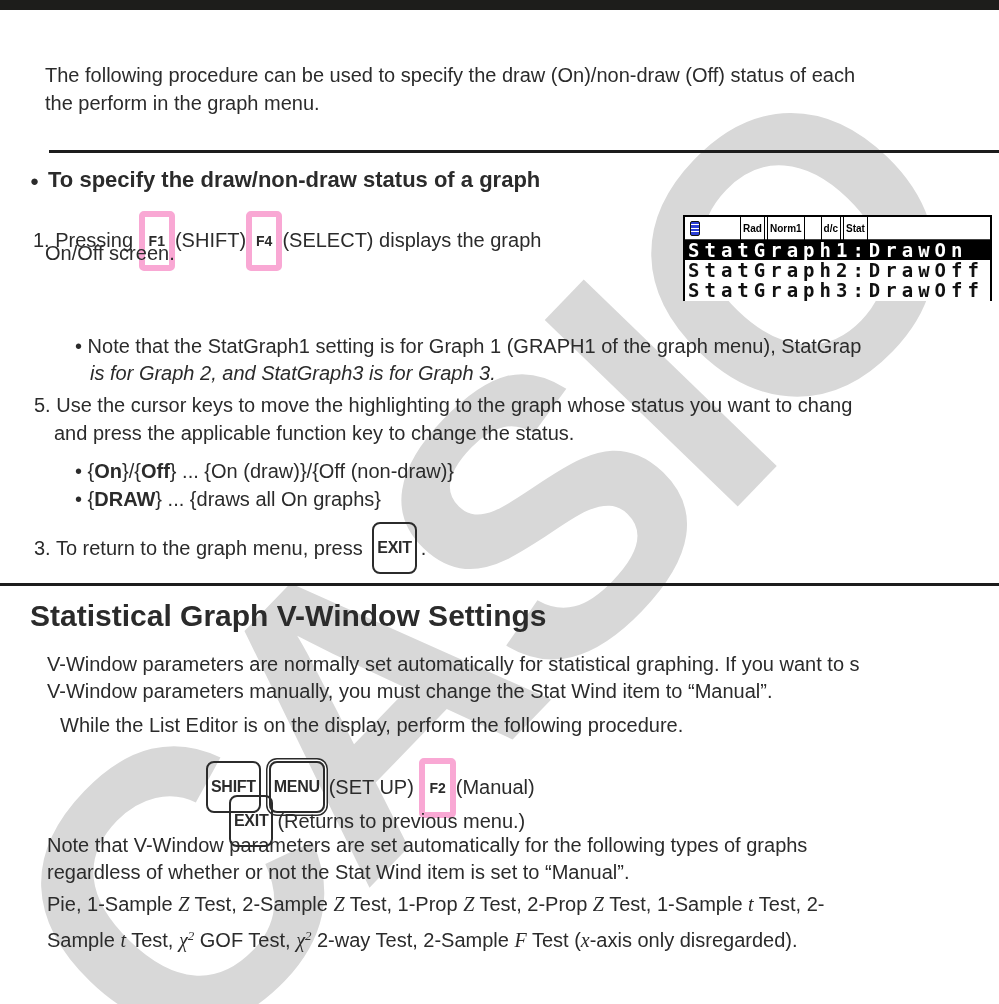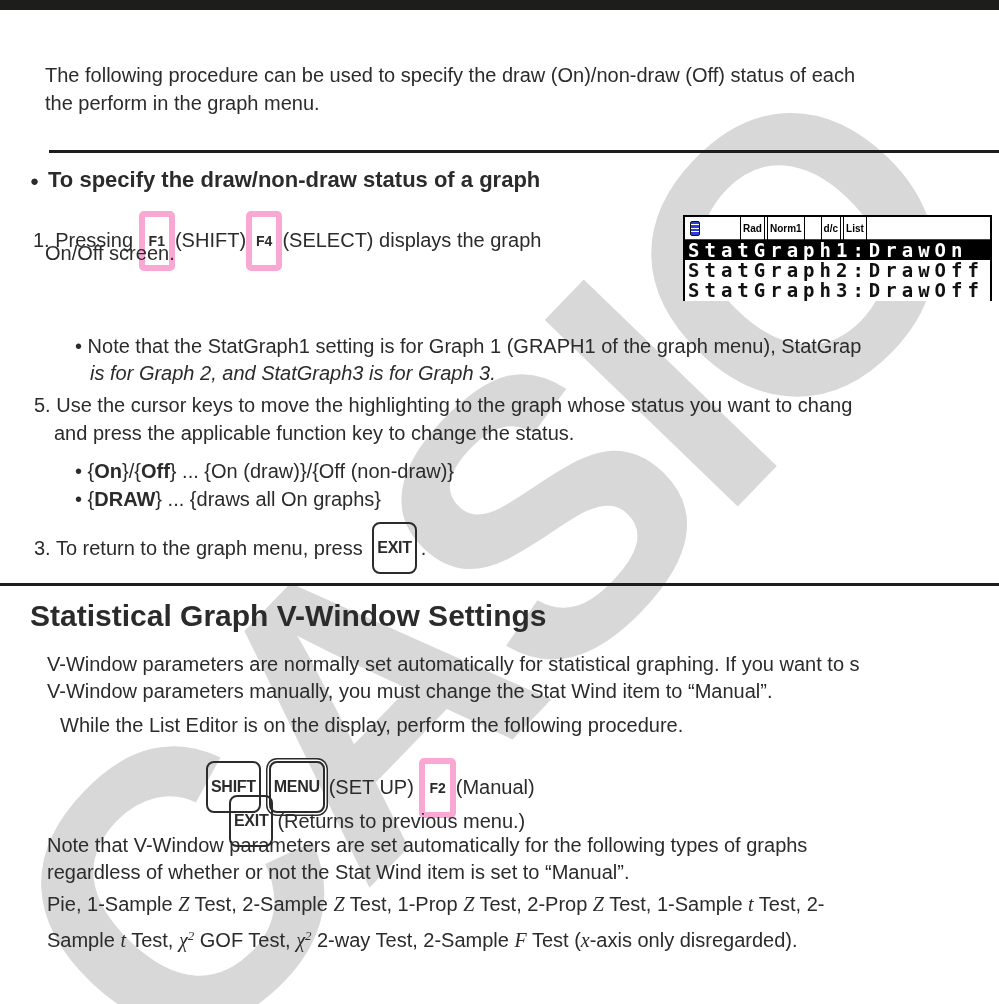--- a/index.html
+++ b/index.html
@@ -77,21 +77,21 @@
 
 <div class="line" style="left:33px;top:211px;"><span>1. Pressing </span><span class="key">F1</span><span>(SHIFT)</span><span class="key">F4</span><span>(SELECT) displays the graph</span></div>
 <div class="line" style="left:45px;top:240px;">On/Off screen.</div>
 
 <div class="screen">
   <div class="sbar">
     <span class="batt"></span>
     <span class="badge first">Rad</span>
     <span class="badge">Norm1</span>
     <span class="badge gap">d/c</span>
-    <span class="badge">List</span>
+    <span class="badge">Stat</span>
   </div>
   <div class="srow hl" style="background: rgb(0, 0, 0); color: rgb(255, 255, 255);">
     <span>StatGraph1</span>
     <span>:DrawOn</span>
   </div>
   <div class="srow">
     <span>StatGraph2</span>
     <span>:DrawOff</span>
   </div>
   <div class="srow">

